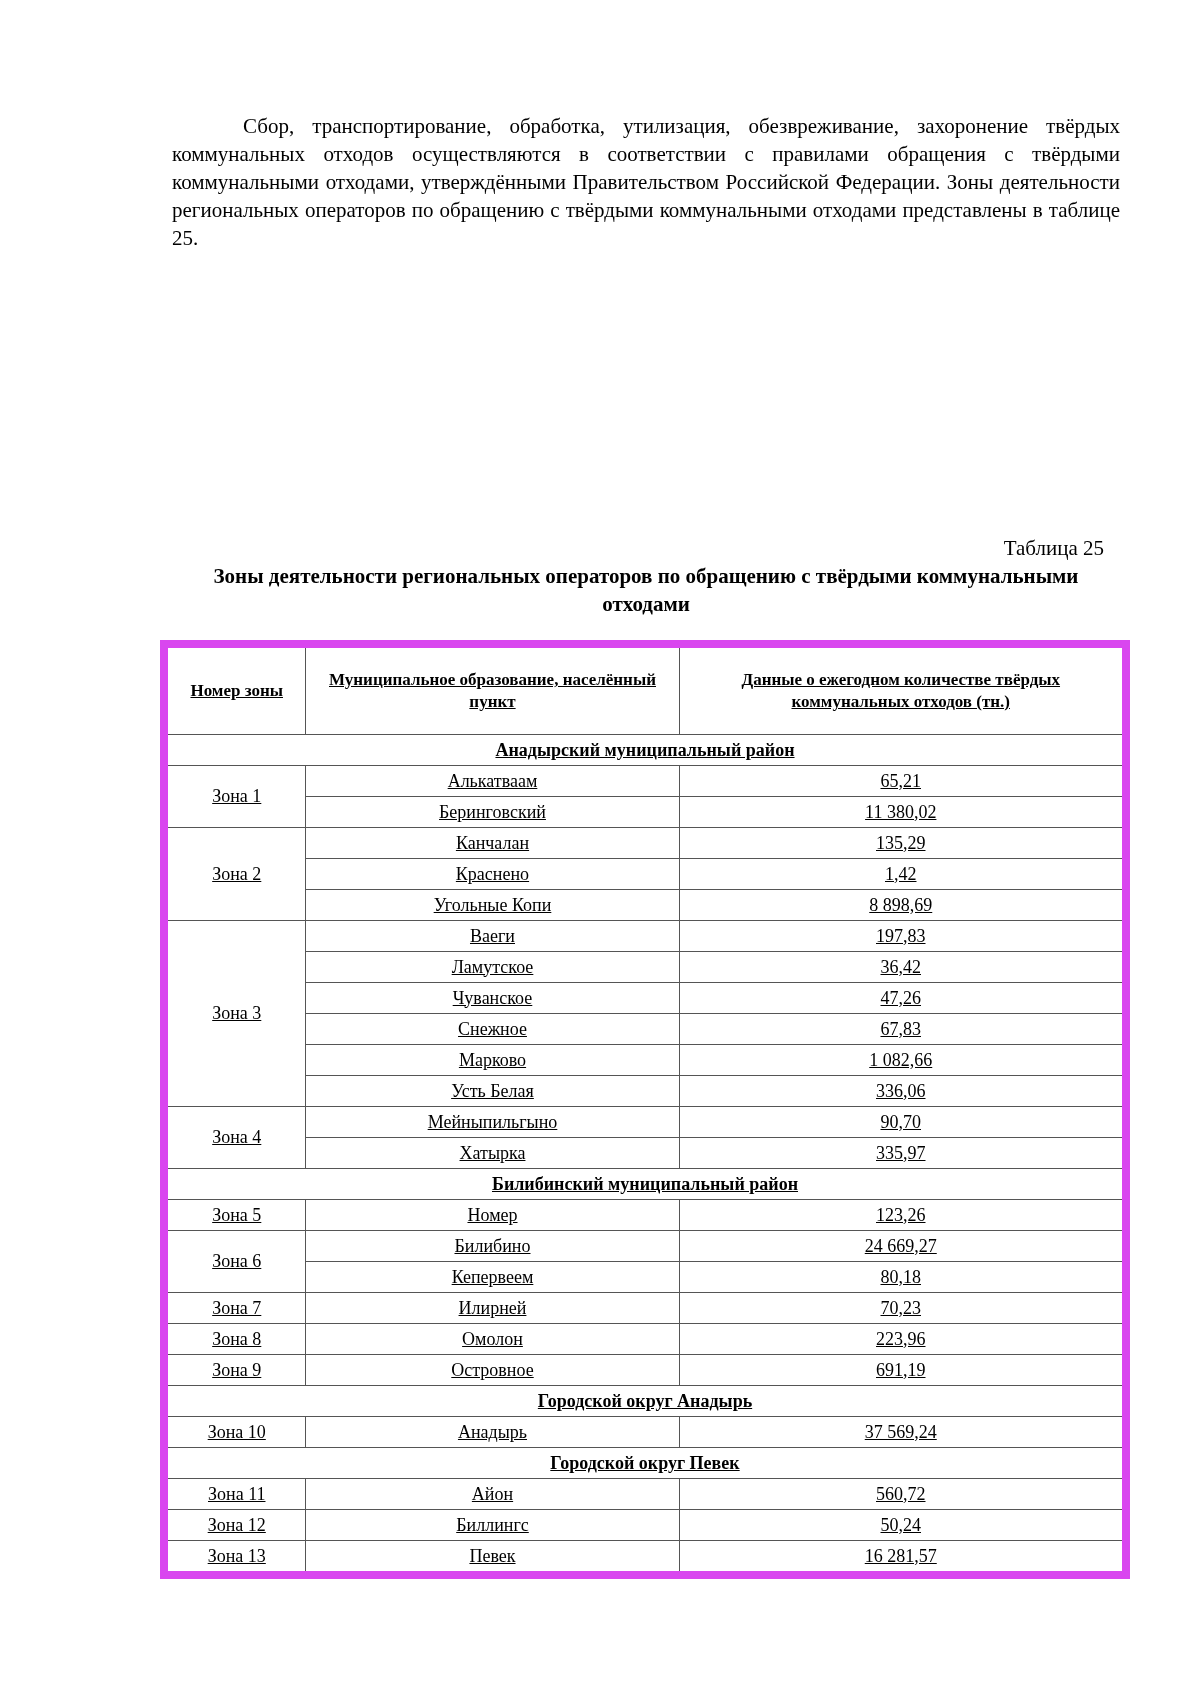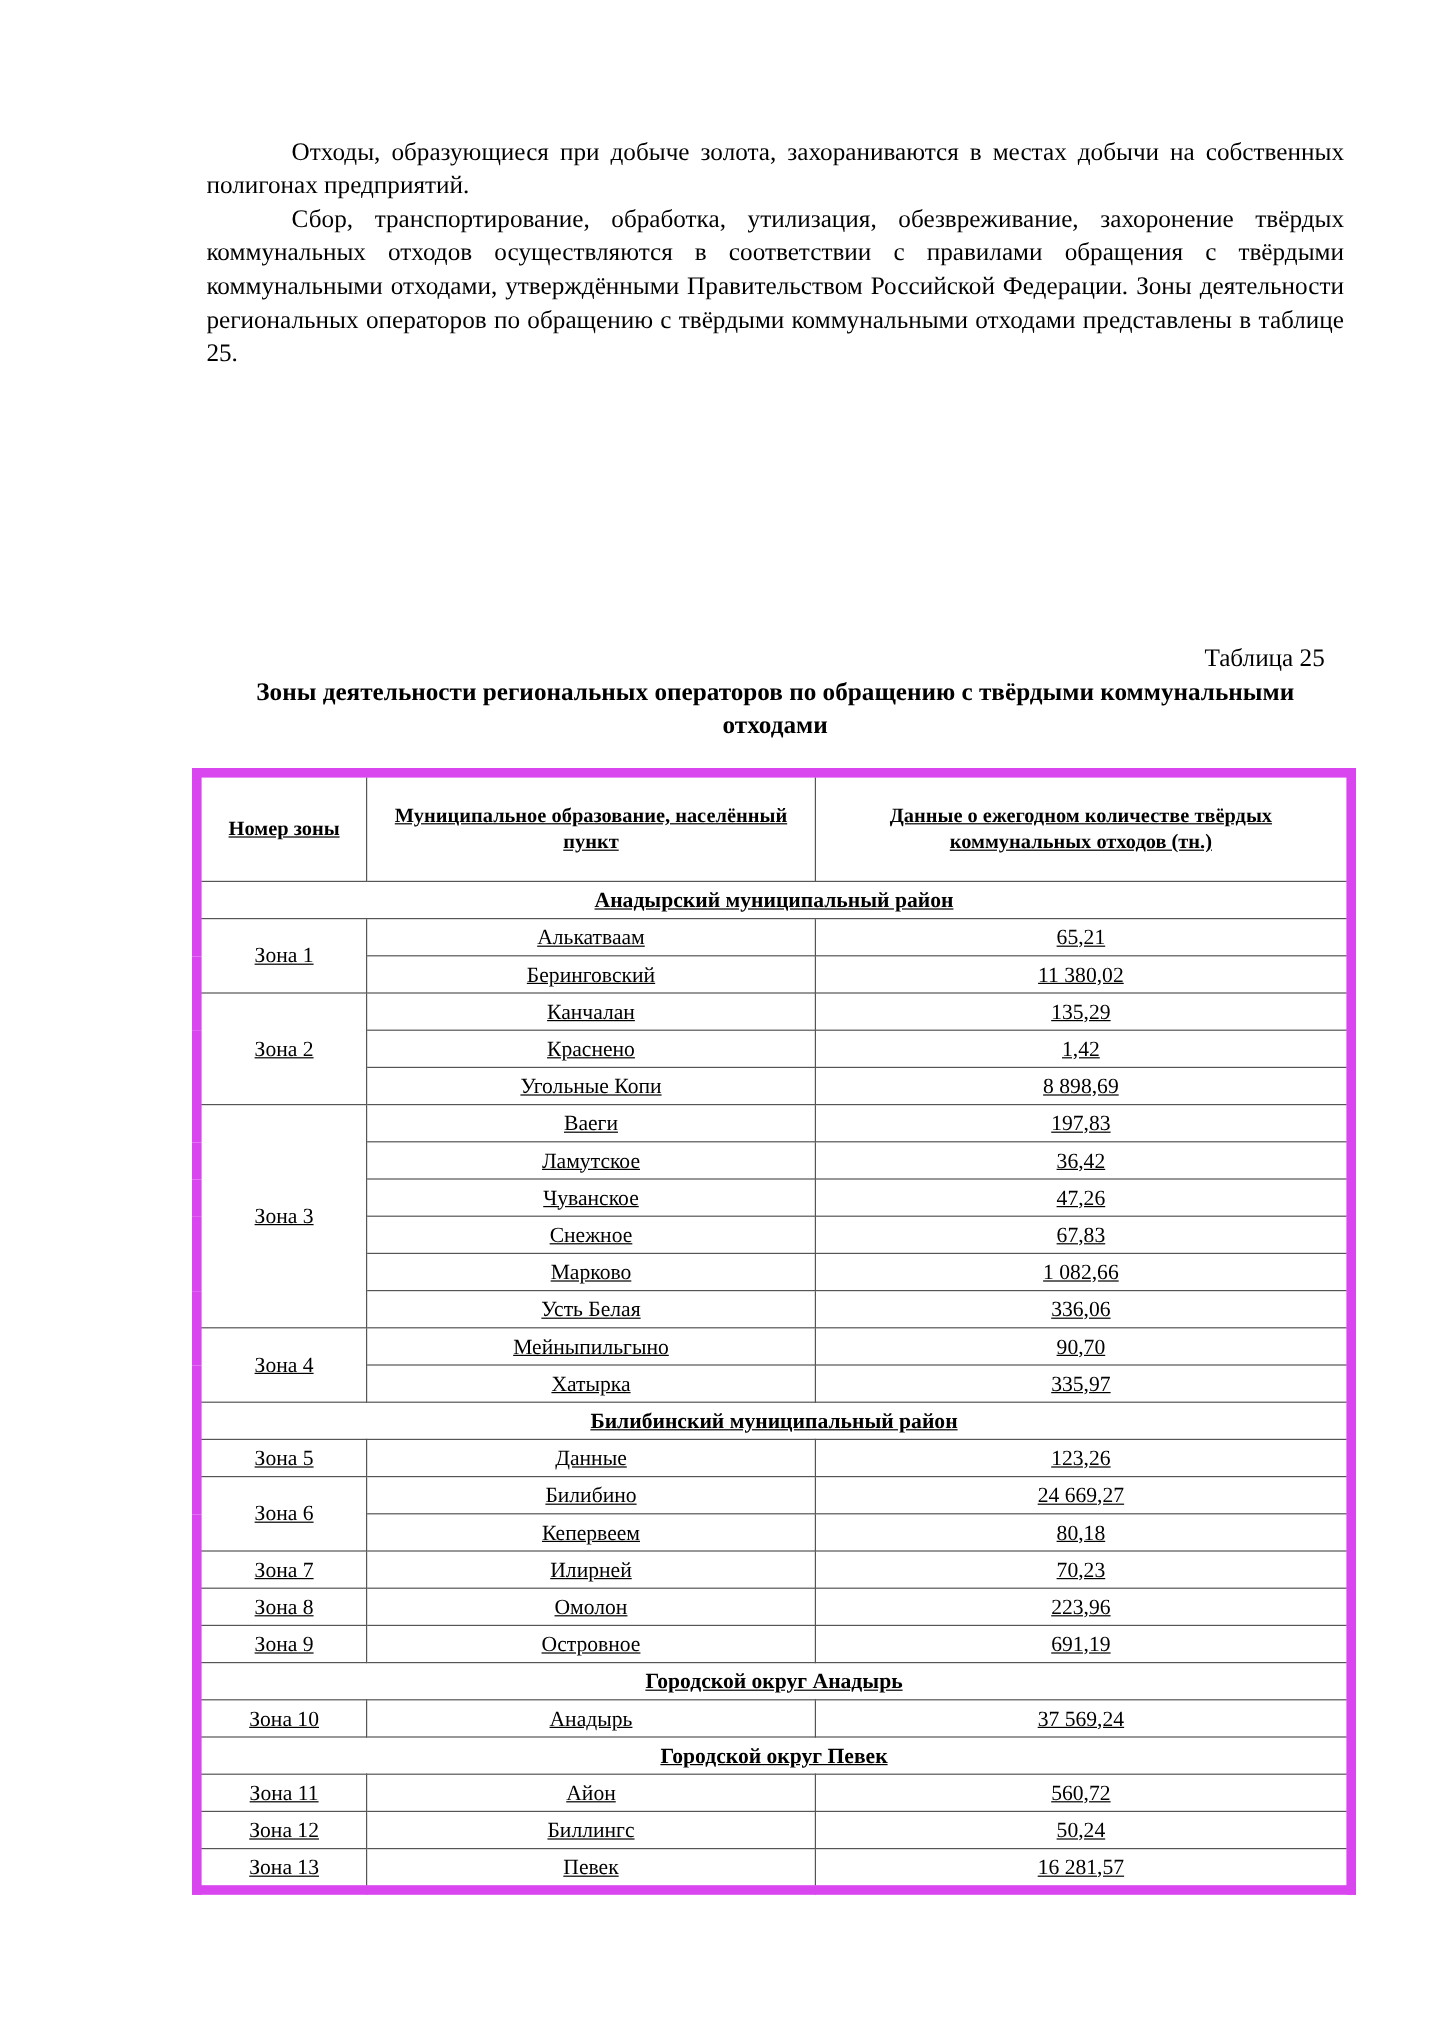--- a/index.html
+++ b/index.html
@@ -15,21 +15,20 @@
   table.data th { font-weight:bold; height:86px; font-size:17px; line-height:22px; }
   table.data td { height:30px; }
   table.data { border:8px solid #d946ef;text-decoration:underline; }
   td.group { font-weight:bold; height:31px; }
   col.c1 { width:143px; } col.c2 { width:376px; } col.c3 { width:451px; }
 </style>
 </head>
 <body>
 
 <div class="page">
-  <p class="para indent">Отходы, образующиеся при добыче золота, захораниваются в местах добычи на собственных полигонах предприятий.</p>
   <p class="para indent">Сбор, транспортирование, обработка, утилизация, обезвреживание, захоронение твёрдых коммунальных отходов осуществляются в соответствии с правилами обращения с твёрдыми коммунальными отходами, утверждёнными Правительством Российской Федерации. Зоны деятельности региональных операторов по обращению с твёрдыми коммунальными отходами представлены в таблице 25.</p>
 </div>
 
 <div class="tbl-label">Таблица 25</div>
 <div class="tbl-title">Зоны деятельности региональных операторов по обращению с твёрдыми коммунальными отходами</div>
 
 <table class="data">
   <colgroup>
       <col class="c1">
       <col class="c2">
@@ -106,21 +105,21 @@
       <td>Хатырка</td>
       <td>335,97</td>
     </tr>
 
     <tr>
         <td colspan="3" class="group">Билибинский муниципальный район</td>
       </tr>
 
     <tr>
       <td>Зона 5</td>
-      <td>Данные</td>
+      <td>Номер</td>
       <td>123,26</td>
     </tr>
     <tr>
       <td rowspan="2">Зона 6</td>
       <td>Билибино</td>
       <td>24 669,27</td>
     </tr>
     <tr>
       <td>Кепервеем</td>
       <td>80,18</td>

